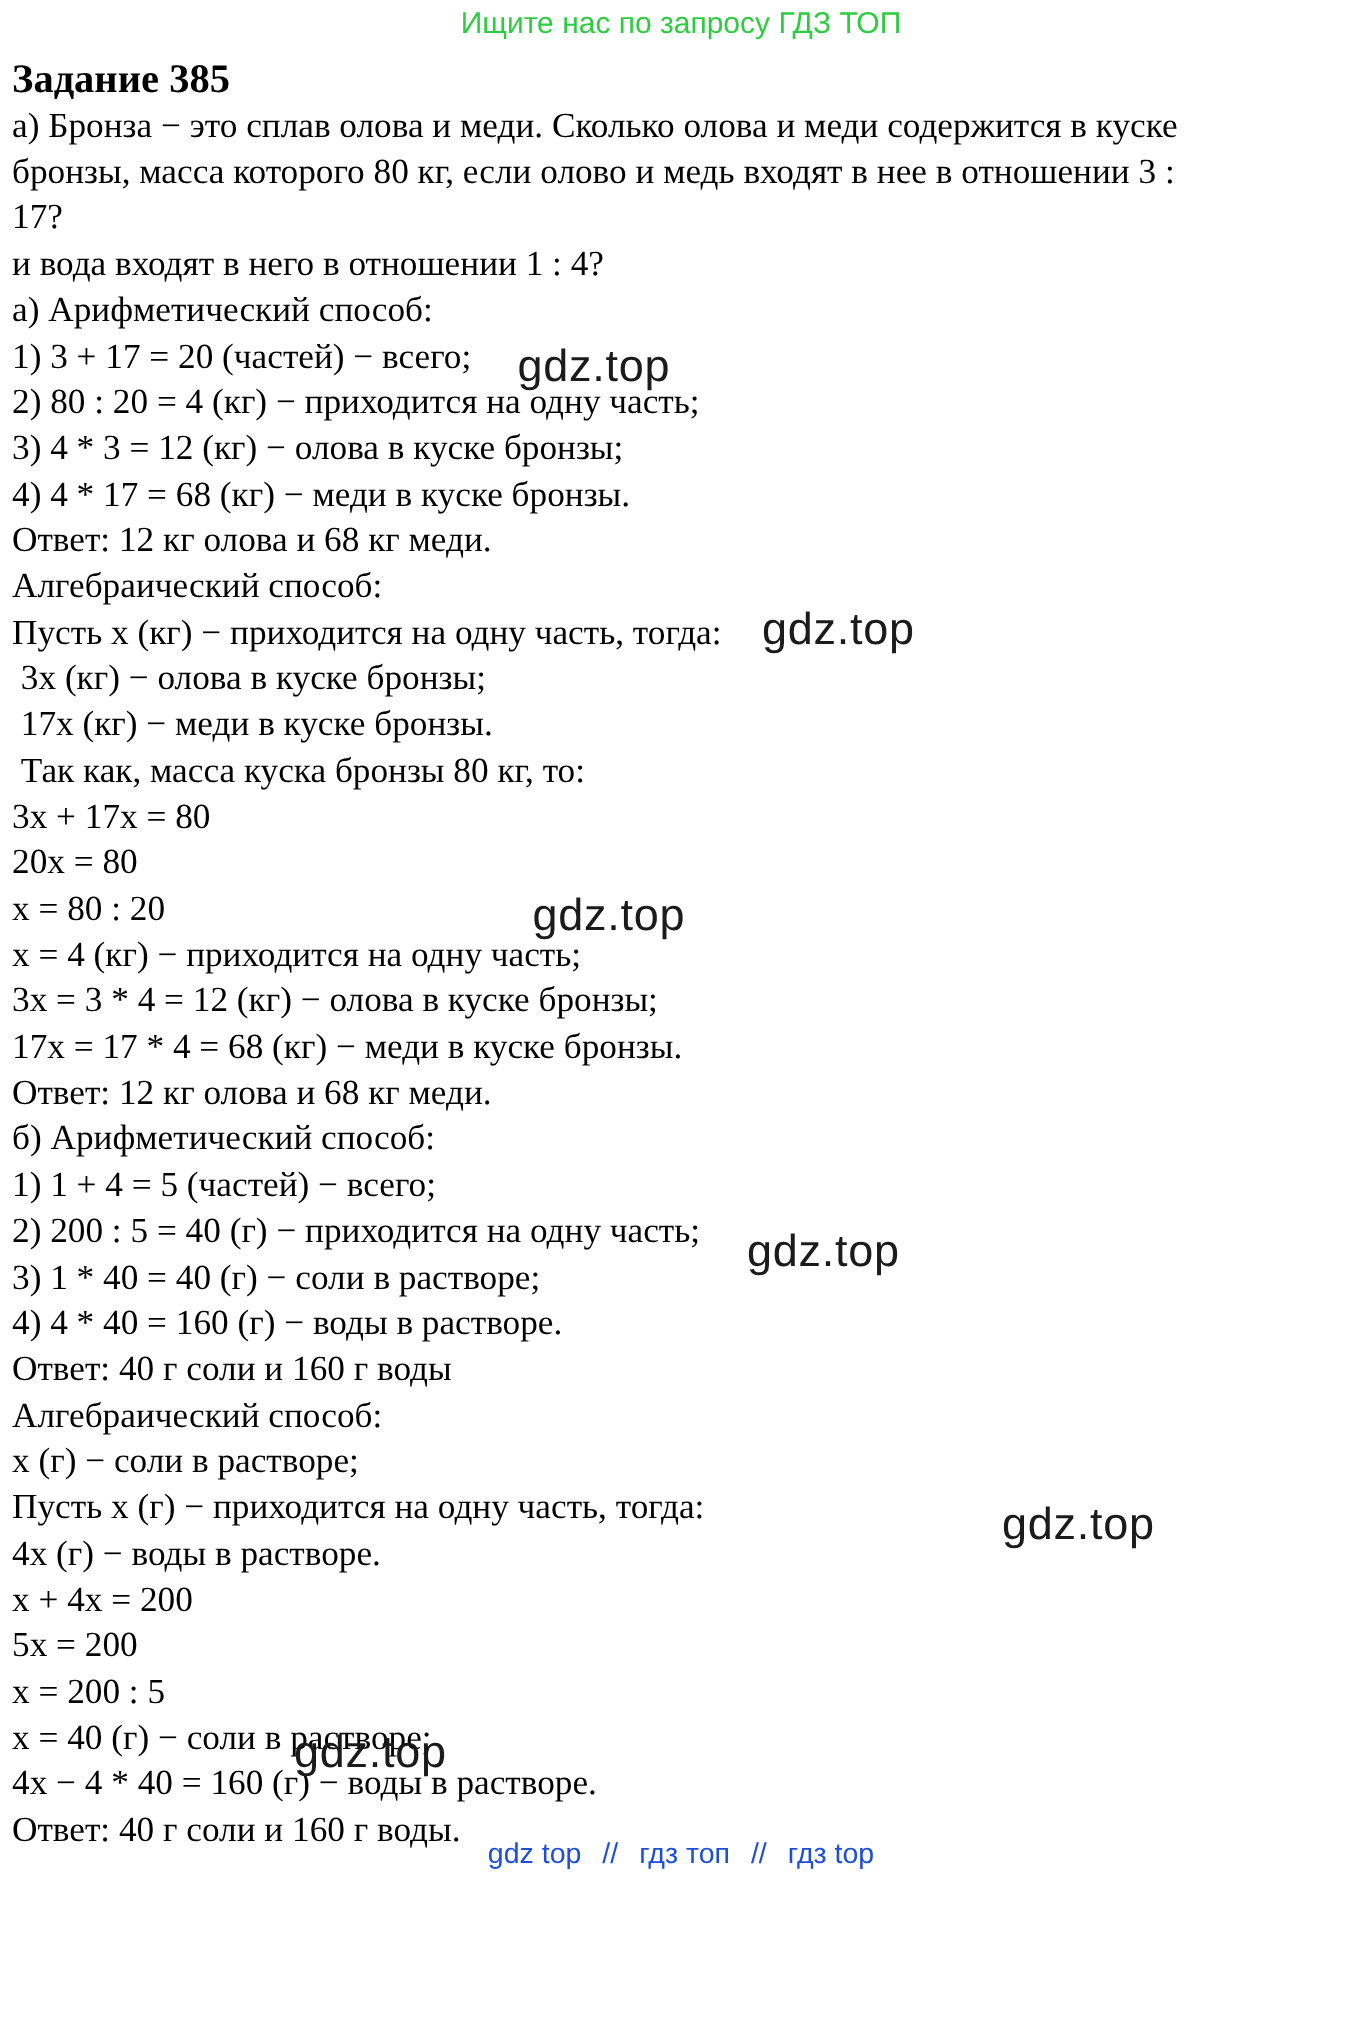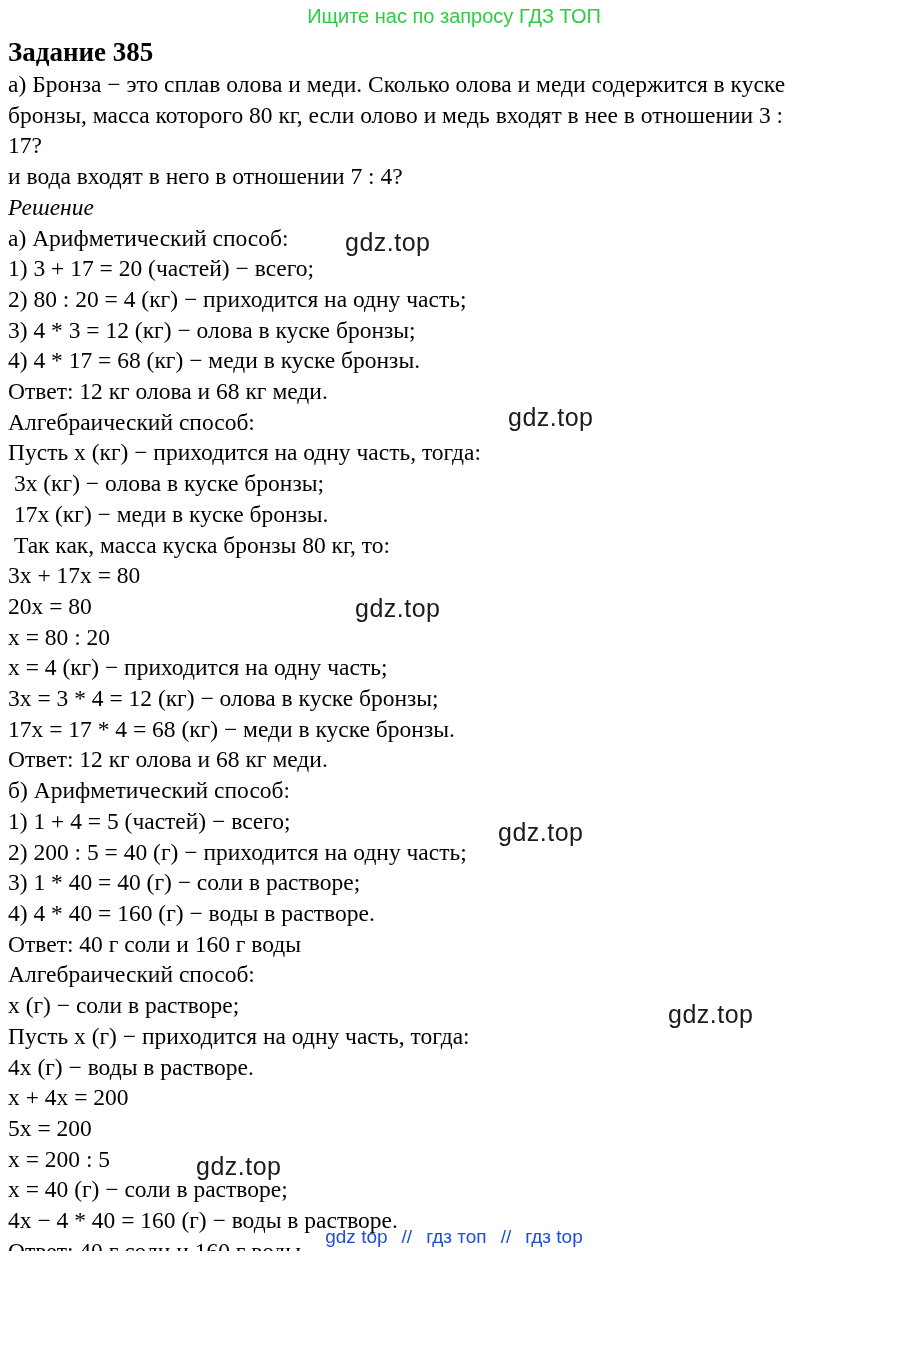--- a/index.html
+++ b/index.html
@@ -37,21 +37,21 @@
   .line {
     margin: 0;
     white-space: pre-wrap;
   }
   .line.italic {
     font-style: italic;
   }
   .watermark {
     position: absolute;
     font-family: "Liberation Sans", sans-serif;
-    font-size: 25px;
+    font-size: 30px;
     font-weight: 400;
     color: #1b1b1b;
     letter-spacing: 0.5px;
   }
   .footer {
     position: absolute;
     left: 0;
     bottom: 3px;
     width: 100%;
     text-align: center;
@@ -68,22 +68,21 @@
 <div class="page">
 
   <div class="promo-header" style="color: rgb(46, 204, 64);">Ищите нас по запросу ГДЗ ТОП</div>
 
   <h1 class="title">Задание 385</h1>
 
   <div class="content">
       <p class="line">а) Бронза − это сплав олова и меди. Сколько олова и меди содержится в куске</p>
       <p class="line">бронзы, масса которого 80 кг, если олово и медь входят в нее в отношении 3 :</p>
       <p class="line">17?</p>
-      <p class="line">и вода входят в него в отношении 7 : 4?</p>
-      <p class="line italic">Решение</p>
+      <p class="line">и вода входят в него в отношении 1 : 4?</p>
       <p class="line">а) Арифметический способ:</p>
       <p class="line">1) 3 + 17 = 20 (частей) − всего;</p>
       <p class="line">2) 80 : 20 = 4 (кг) − приходится на одну часть;</p>
       <p class="line">3) 4 * 3 = 12 (кг) − олова в куске бронзы;</p>
       <p class="line">4) 4 * 17 = 68 (кг) − меди в куске бронзы.</p>
       <p class="line">Ответ: 12 кг олова и 68 кг меди.</p>
       <p class="line">Алгебраический способ:</p>
       <p class="line">Пусть x (кг) − приходится на одну часть, тогда:</p>
       <p class="line"> 3x (кг) − олова в куске бронзы;</p>
       <p class="line"> 17x (кг) − меди в куске бронзы.</p>

